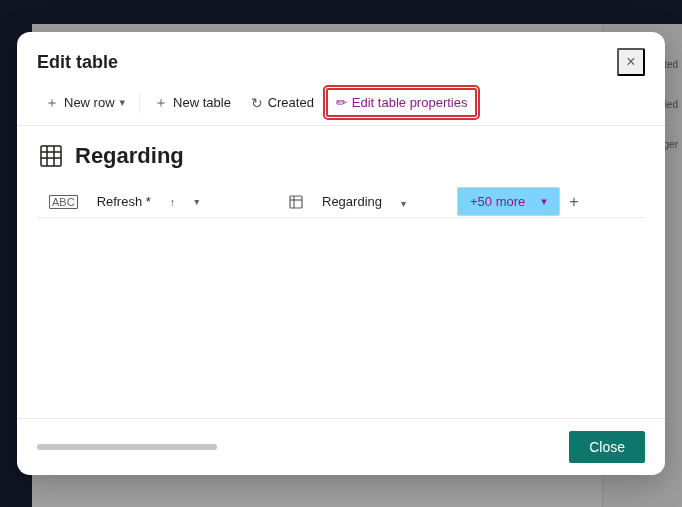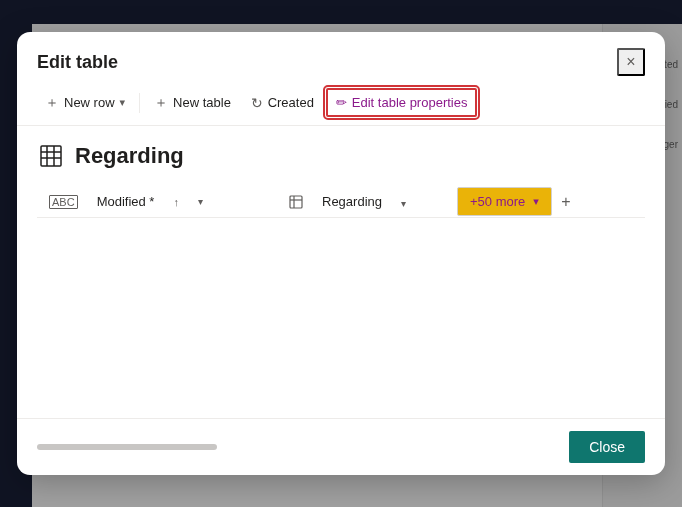--- a/index.html
+++ b/index.html
@@ -218,24 +218,24 @@
     }
     .chevron-down {
       font-size: 10px;
       color: #605e5c;
     }
 
     
     .more-btn {
       display: flex;
       align-items: center;
-      gap: 8px;
+      gap: 16px;
       padding: 6px 12px;
       border: 1px solid #d2d0ce;
-      background: #eab308;
+      background: #7dd3fc;
       cursor: pointer;
       font-size: 13px;
       color: #8b1a8b;
       border-radius: 2px;
       font-weight: 400;
     }
 
     .add-col-btn {
       width: 28px;
       height: 28px;
@@ -348,21 +348,21 @@
             <line x1="15" y1="2" x2="15" y2="22" stroke="#201f1e" stroke-width="1.5"></line>
           </svg>
         </div>
         <span class="table-name">Regarding</span>
       </div>
 
       <div class="column-headers">
 
         <div class="col-header" style="min-width:240px;">
           <span class="col-icon" style="font-size:11px;border:1px solid #605e5c;padding:0 2px;border-radius:1px;">ABC</span>
-          <span style="font-weight:500;"> Modified *</span>
+          <span style="font-weight:500;"> Refresh *</span>
           <span class="sort-icon"> ↑</span>
           <span class="chevron-down"> ▾</span>
         </div>
 
         <div class="col-header" style="min-width:180px;align-items:flex-end;">
           <span class="regarding-icon">
             <svg width="14" height="14" viewBox="0 0 14 14" fill="none">
               <rect x="1" y="1" width="12" height="12" rx="1" stroke="#605e5c" stroke-width="1.2"></rect>
               <line x1="1" y1="5" x2="13" y2="5" stroke="#605e5c" stroke-width="1.2"></line>
               <line x1="5" y1="1" x2="5" y2="13" stroke="#605e5c" stroke-width="1.2"></line>

